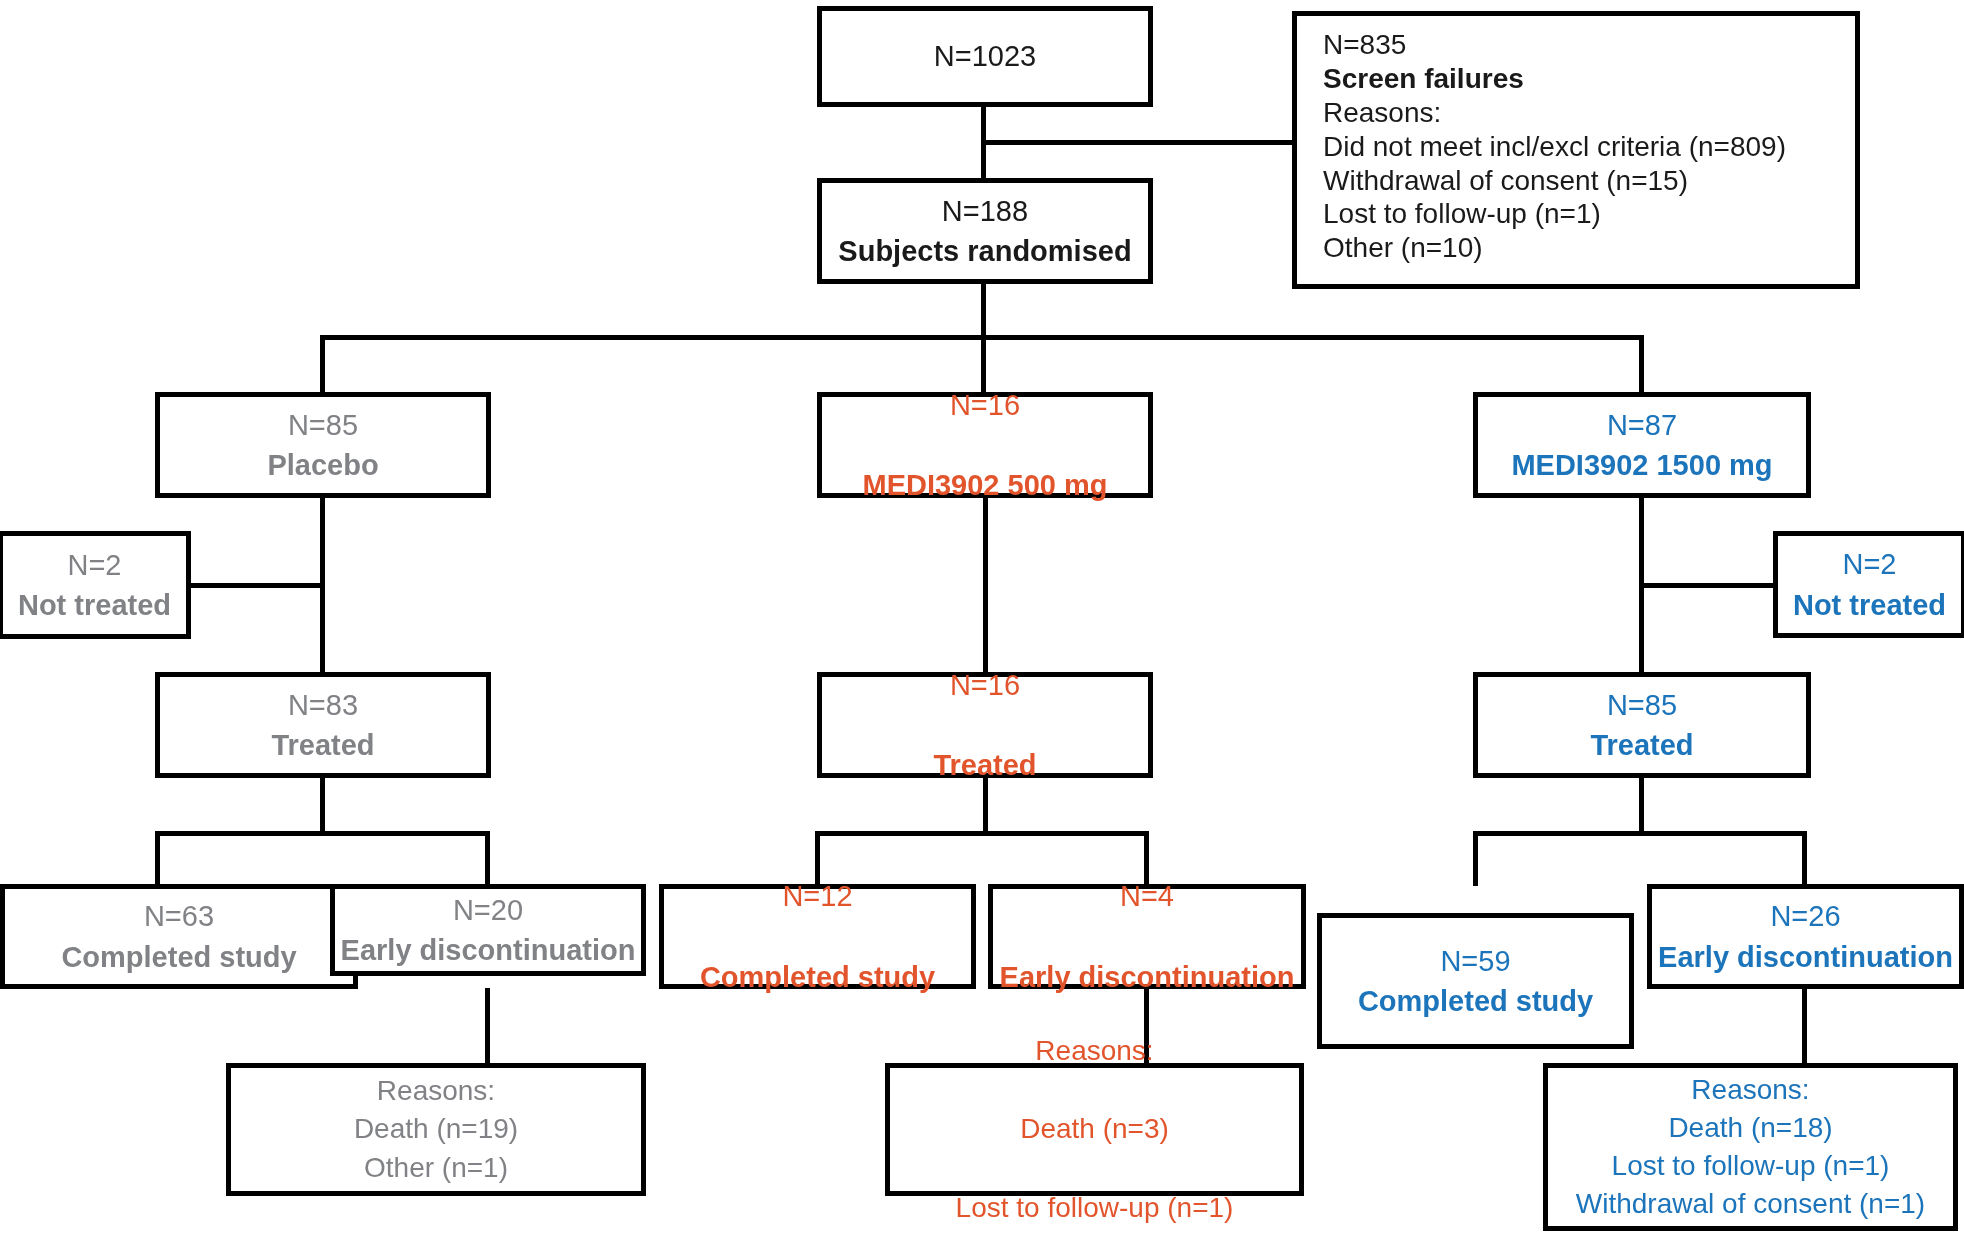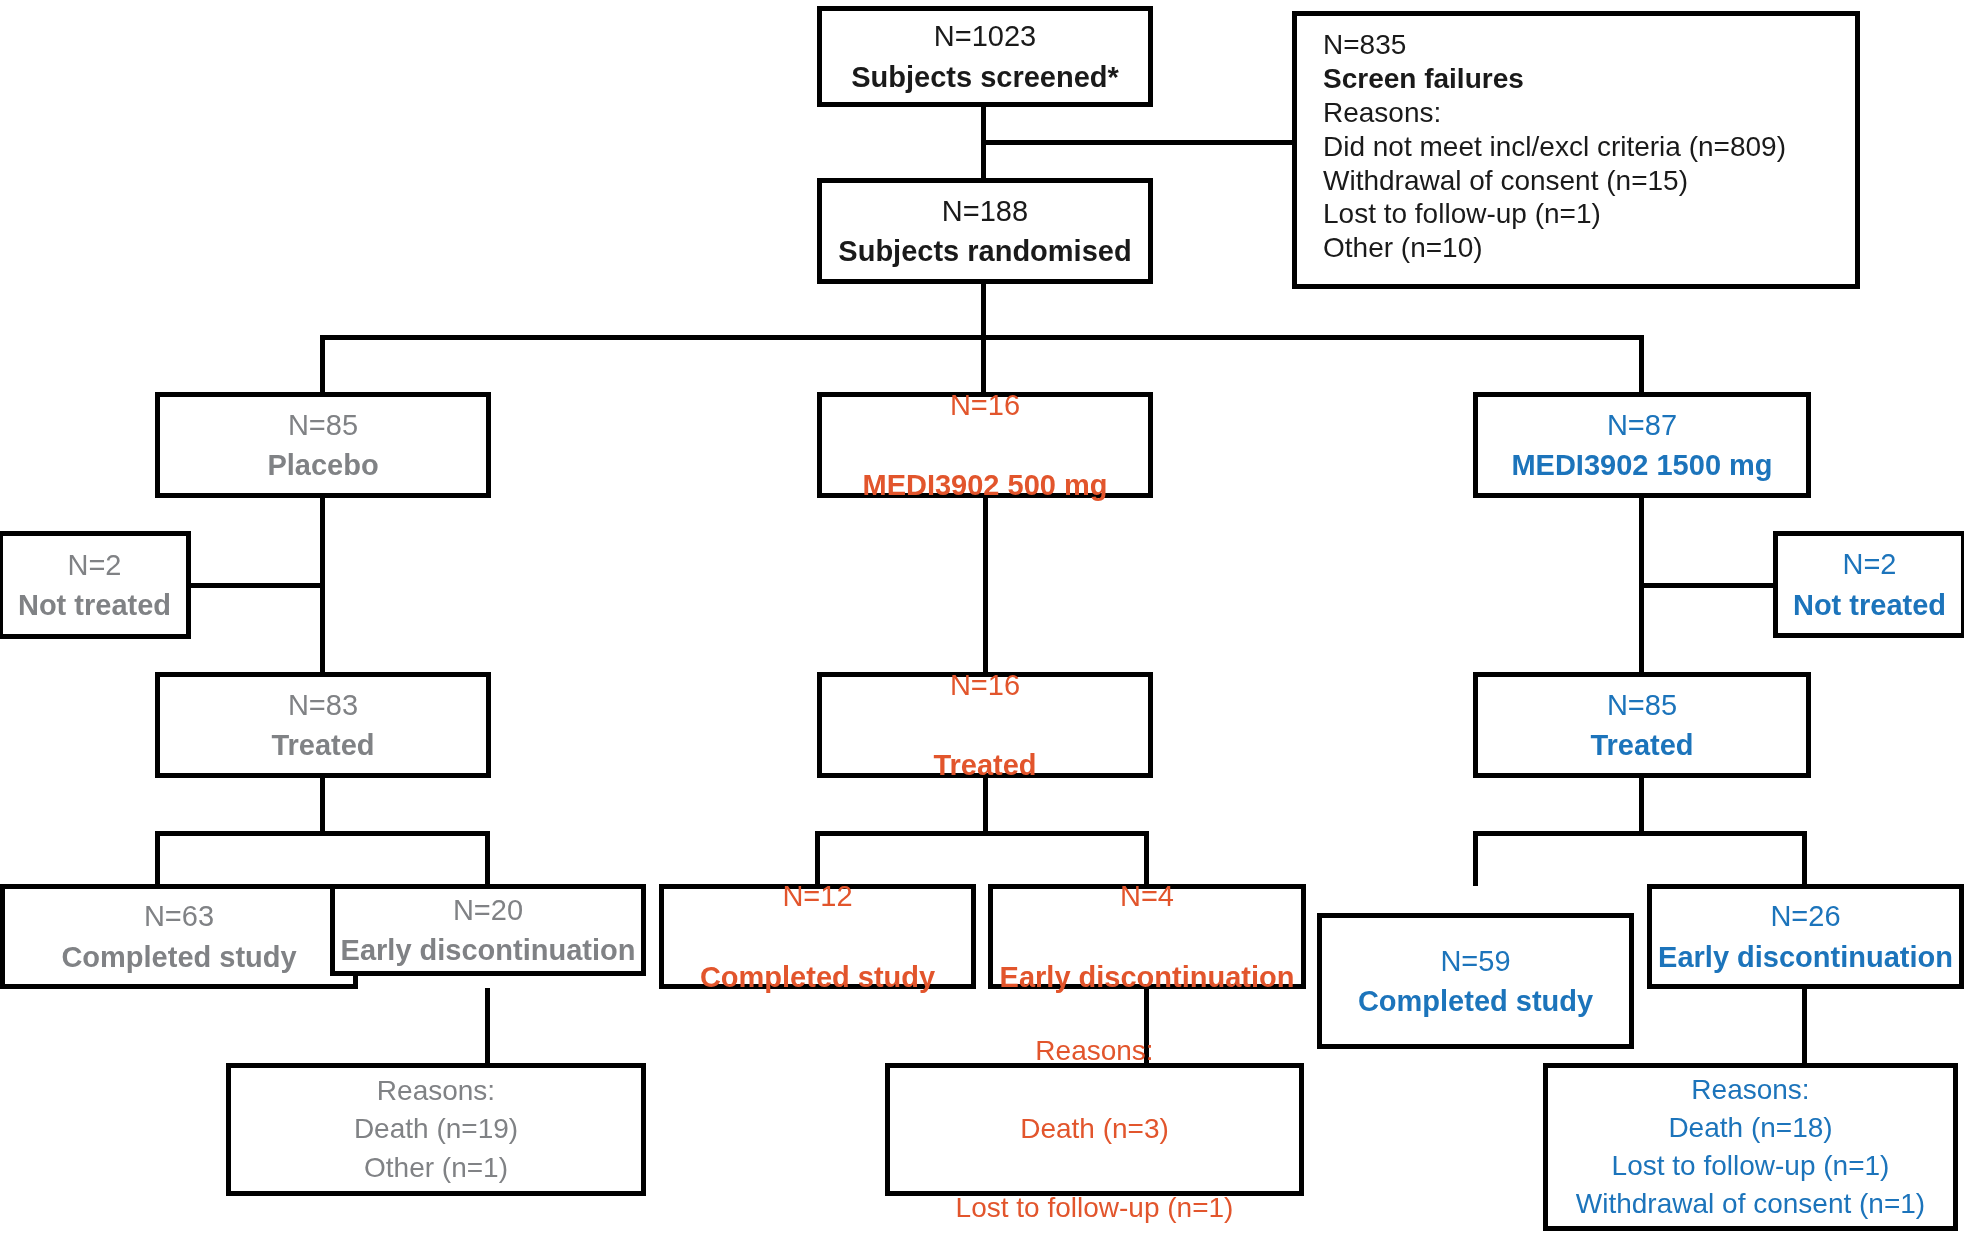--- a/index.html
+++ b/index.html
@@ -90,21 +90,20 @@
   <div class="line" style="left:1473px;top:831px;width:334px;height:5px"></div>
   <div class="line" style="left:1473px;top:831px;width:5px;height:55px"></div>
   <div class="line" style="left:1802px;top:831px;width:5px;height:55px"></div>
 
   <div class="line" style="left:485px;top:988px;width:5px;height:77px"></div>
   <div class="line" style="left:1144px;top:988px;width:5px;height:77px"></div>
   <div class="line" style="left:1802px;top:988px;width:5px;height:77px"></div>
 
   <div class="node c-black" style="left:817px;top:6px;width:336px;height:101px">
     <div class="n">N=1023</div>
-    <div class="label">Subjects screened*</div>
   </div>
 
   <div class="node leftalign c-black" style="left:1292px;top:4px;width:568px;height:278px">
     <div class="n">N=835</div>
     <div class="label">Screen failures</div>
     <div>Reasons:</div>
     <div>Did not meet incl/excl criteria (n=809)</div>
     <div>Withdrawal of consent (n=15)</div>
     <div>Lost to follow-up (n=1)</div>
     <div>Other (n=10)</div>

